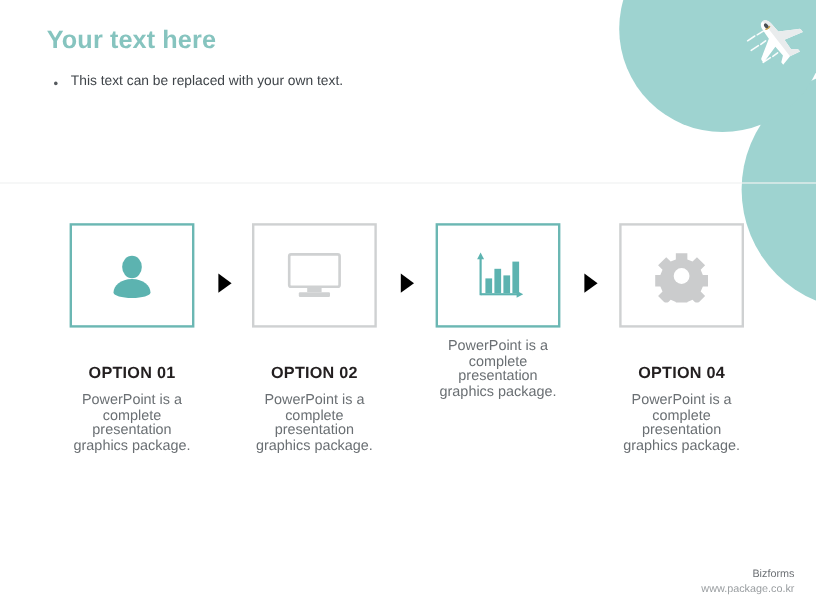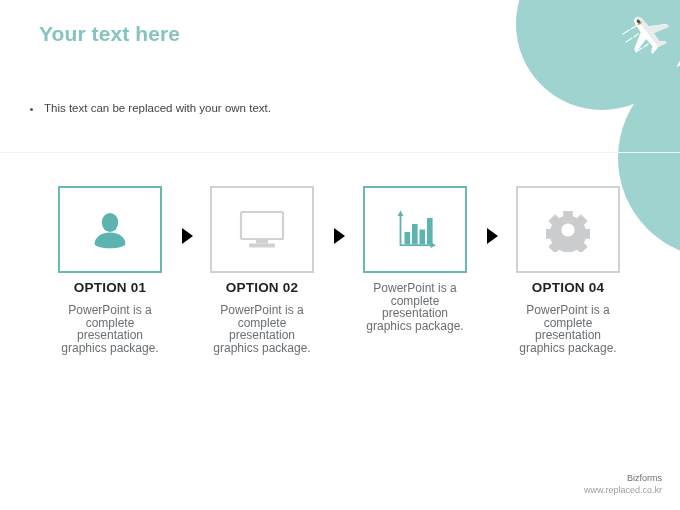--- a/index.html
+++ b/index.html
@@ -57,26 +57,25 @@
     left: 39px;
     top: 22px;
     font-size: 21px;
     font-weight: bold;
     color: #86c4bf;
     letter-spacing: 0.1px;
     white-space: nowrap;
   }
   .bullet-row {
     position: absolute;
-    left: 30px;
+    left: 45px;
     top: 61px;
     display: flex;
     align-items: flex-start;
     white-space: nowrap;
-    margin-top: 40px;
   }
   .bullet-dot {
     width: 3px;
     height: 3px;
     border-radius: 50%;
     background: #555a5e;
     margin-top: 7px;
     margin-right: 11px;
     flex: 0 0 auto;
   }
@@ -121,21 +120,21 @@
     border: 2px solid #cfd1d2;
     background: #ffffff;
     display: flex;
     align-items: center;
     justify-content: center;
     box-sizing: border-box;
   }
   .icon-box.teal { border-color: #6bb7b3; }
 
   .opt-title {
-    margin-top: 7px;
+    margin-top: 30px;
     font-size: 13.5px;
     font-weight: bold;
     color: #231f20;
     letter-spacing: 0.2px;
   }
   .opt-desc {
     margin: 9px auto 0 auto;
     width: 108px;
     font-size: 12px;
     line-height: 12.5px;
@@ -263,14 +262,14 @@
     <div class="opt-desc">PowerPoint is a complete presentation graphics package.</div>
   </div>
 </div>
 
 <div class="arrow a1"></div>
 <div class="arrow a2"></div>
 <div class="arrow a3"></div>
 
 <div class="footer">
   <div class="footer-brand">Bizforms</div>
-  <div class="footer-url">www.replaced.co.kr</div>
+  <div class="footer-url">www.package.co.kr</div>
 </div>
 
 </body></html>

